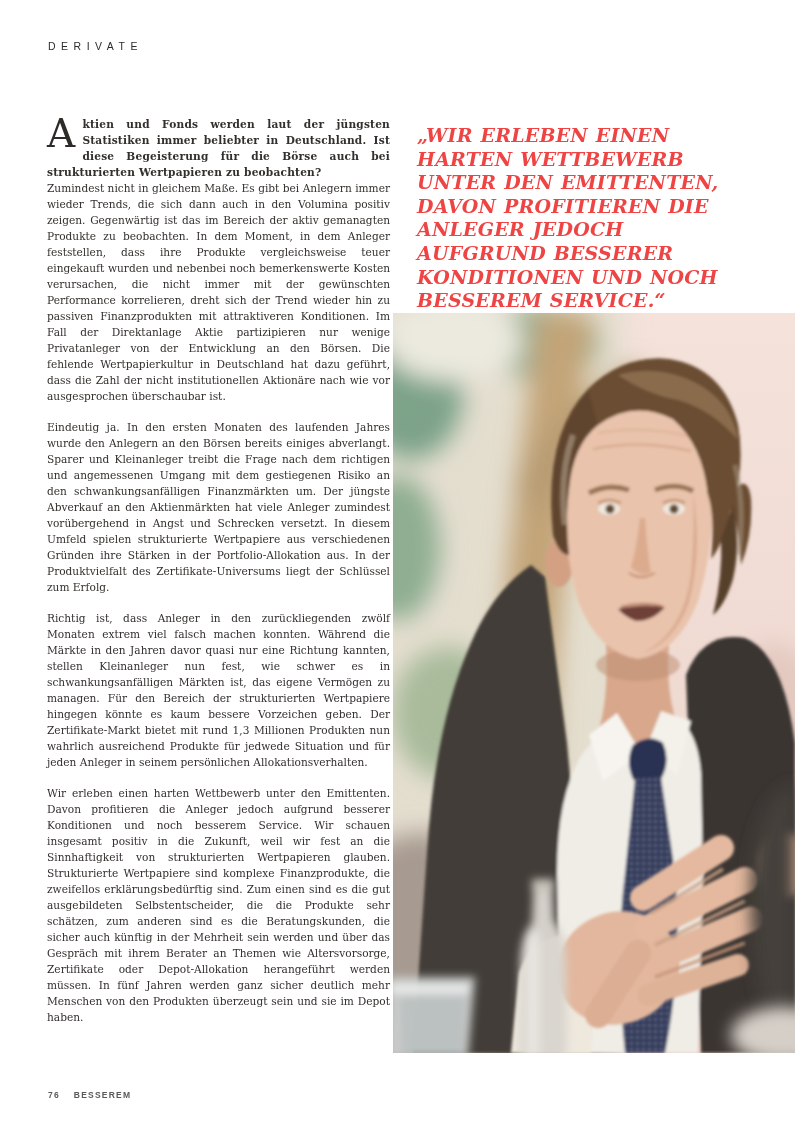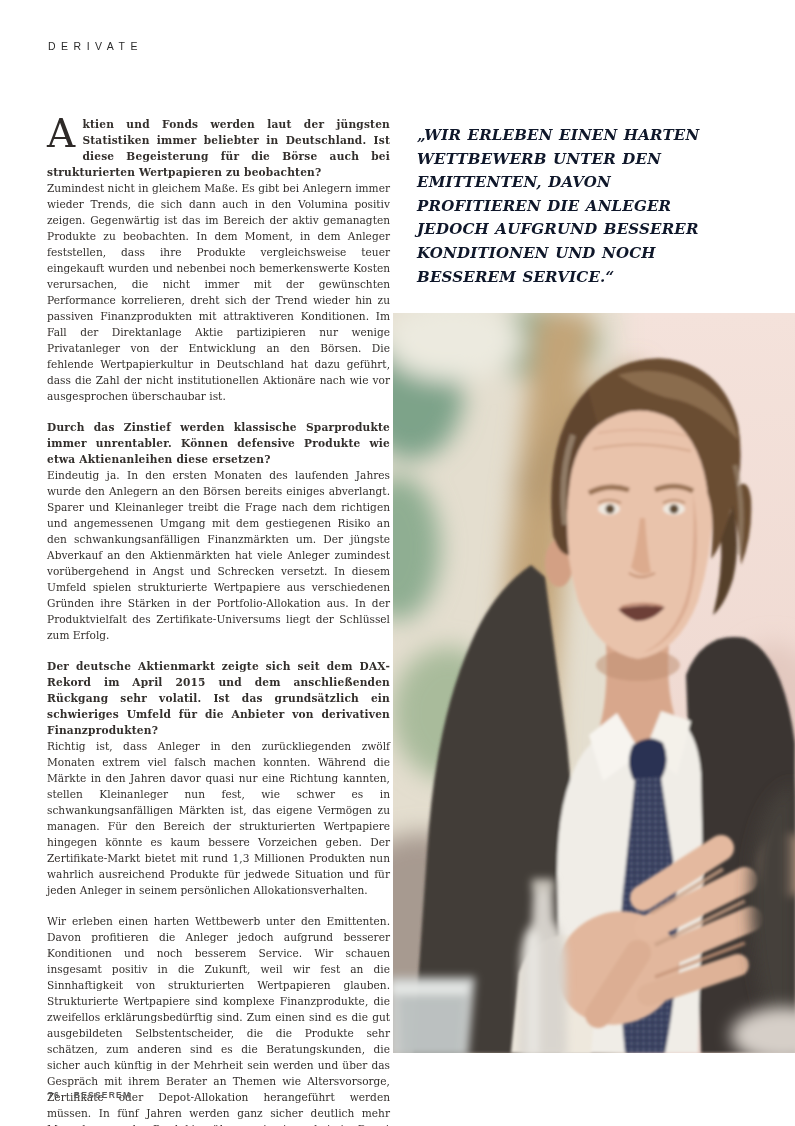--- a/index.html
+++ b/index.html
@@ -21,22 +21,22 @@
   .qa-block:not(:first-child){margin-top:15px;}
   .q{font-weight:700;letter-spacing:0.2px;}
   .dropcap{
     float:left;font-size:39px;line-height:30px;
     margin:3px 7px 0 0;font-weight:400;color:#2e2a28;
   }
   .pull-quote{
     position:absolute;left:417px;top:124px;width:322px;
     font-family:"DejaVu Serif", serif;
     font-style:italic;font-weight:700;
-    font-size:15px;line-height:23.6px;letter-spacing:0.2px;word-spacing:1px;
-    color:#0f172a;
+    font-size:19px;line-height:23.6px;letter-spacing:0.2px;word-spacing:1px;
+    color:#ef4444;
   }
   .photo{
     position:absolute;left:393px;top:313px;width:402px;height:740px;
   }
   .photo svg{display:block;}
   .footer{
     position:absolute;left:48px;top:1090px;
     font-family:"Liberation Sans", sans-serif;
     font-size:8.5px;letter-spacing:1.2px;color:#5a5a5a;font-weight:700;
   }
@@ -48,25 +48,23 @@
 <div class="page">
 
   <div class="section-label">DERIVATE</div>
 
   <div class="article-col">
     <div class="qa-block">
       <p class="q"><span class="dropcap">A</span><span>ktien und Fonds werden laut der jüngsten Statistiken immer beliebter in Deutschland. Ist diese Begeisterung für die Börse auch bei strukturierten Wertpapieren zu beobachten?</span></p>
       <p class="a">Zumindest nicht in gleichem Maße. Es gibt bei Anlegern immer wieder Trends, die sich dann auch in den Volumina positiv zeigen. Gegenwärtig ist das im Bereich der aktiv gemanagten Produkte zu beobachten. In dem Moment, in dem Anleger feststellen, dass ihre Produkte vergleichsweise teuer eingekauft wurden und nebenbei noch bemerkenswerte Kosten verursachen, die nicht immer mit der gewünschten Performance korrelieren, dreht sich der Trend wieder hin zu passiven Finanzprodukten mit attraktiveren Konditionen. Im Fall der Direktanlage Aktie partizipieren nur wenige Privatanleger von der Entwicklung an den Börsen. Die fehlende Wertpapierkultur in Deutschland hat dazu geführt, dass die Zahl der nicht institutionellen Aktionäre nach wie vor ausgesprochen überschaubar ist.</p>
     </div>
     <div class="qa-block">
-      <p class="q">Durch das Zinstief werden klassische Sparprodukte immer unrentabler. Können defensive Produkte wie etwa Aktienanleihen diese ersetzen?</p>
       <p class="a">Eindeutig ja. In den ersten Monaten des laufenden Jahres wurde den Anlegern an den Börsen bereits einiges abverlangt. Sparer und Kleinanleger treibt die Frage nach dem richtigen und angemessenen Umgang mit dem gestiegenen Risiko an den schwankungsanfälligen Finanzmärkten um. Der jüngste Abverkauf an den Aktienmärkten hat viele Anleger zumindest vorübergehend in Angst und Schrecken versetzt. In diesem Umfeld spielen strukturierte Wertpapiere aus verschiedenen Gründen ihre Stärken in der Portfolio-Allokation aus. In der Produktvielfalt des Zertifikate-Universums liegt der Schlüssel zum Erfolg.</p>
     </div>
     <div class="qa-block">
-      <p class="q">Der deutsche Aktienmarkt zeigte sich seit dem DAX-Rekord im April 2015 und dem anschließenden Rückgang sehr volatil. Ist das grundsätzlich ein schwieriges Umfeld für die Anbieter von derivativen Finanzprodukten?</p>
       <p class="a">Richtig ist, dass Anleger in den zurückliegenden zwölf Monaten extrem viel falsch machen konnten. Während die Märkte in den Jahren davor quasi nur eine Richtung kannten, stellen Kleinanleger nun fest, wie schwer es in schwankungsanfälligen Märkten ist, das eigene Vermögen zu managen. Für den Bereich der strukturierten Wertpapiere hingegen könnte es kaum bessere Vorzeichen geben. Der Zertifikate-Markt bietet mit rund 1,3 Millionen Produkten nun wahrlich ausreichend Produkte für jedwede Situation und für jeden Anleger in seinem persönlichen Allokationsverhalten.</p>
     </div>
     <div class="qa-block">
       <p class="a">Wir erleben einen harten Wettbewerb unter den Emittenten. Davon profitieren die Anleger jedoch aufgrund besserer Konditionen und noch besserem Service. Wir schauen insgesamt positiv in die Zukunft, weil wir fest an die Sinnhaftigkeit von strukturierten Wertpapieren glauben. Strukturierte Wertpapiere sind komplexe Finanzprodukte, die zweifellos erklärungsbedürftig sind. Zum einen sind es die gut ausgebildeten Selbstentscheider, die die Produkte sehr schätzen, zum anderen sind es die Beratungskunden, die sicher auch künftig in der Mehrheit sein werden und über das Gespräch mit ihrem Berater an Themen wie Altersvorsorge, Zertifikate oder Depot-Allokation herangeführt werden müssen. In fünf Jahren werden ganz sicher deutlich mehr Menschen von den Produkten überzeugt sein und sie im Depot haben.</p>
     </div>
   </div>
 
   <div class="pull-quote">„WIR ERLEBEN EINEN HARTEN WETTBEWERB UNTER DEN EMITTENTEN, DAVON PROFITIEREN DIE ANLEGER JEDOCH AUFGRUND BESSERER KONDITIONEN UND NOCH BESSEREM SERVICE.“</div>
 
   <div class="photo" role="img" aria-label="Unscharfes Interview-Porträt: Mann in dunklem Anzug, weißem Hemd und dunkelblauer gemusterter Krawatte, die Hand an der Krawatte; davor Wasserglas und Flasche, im Hintergrund Pflanze und Fenster">

